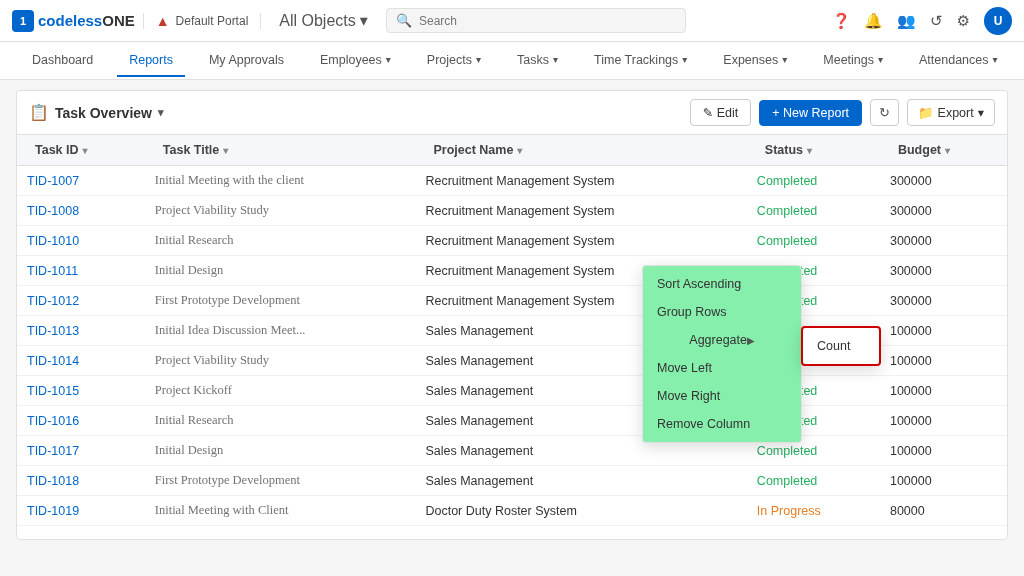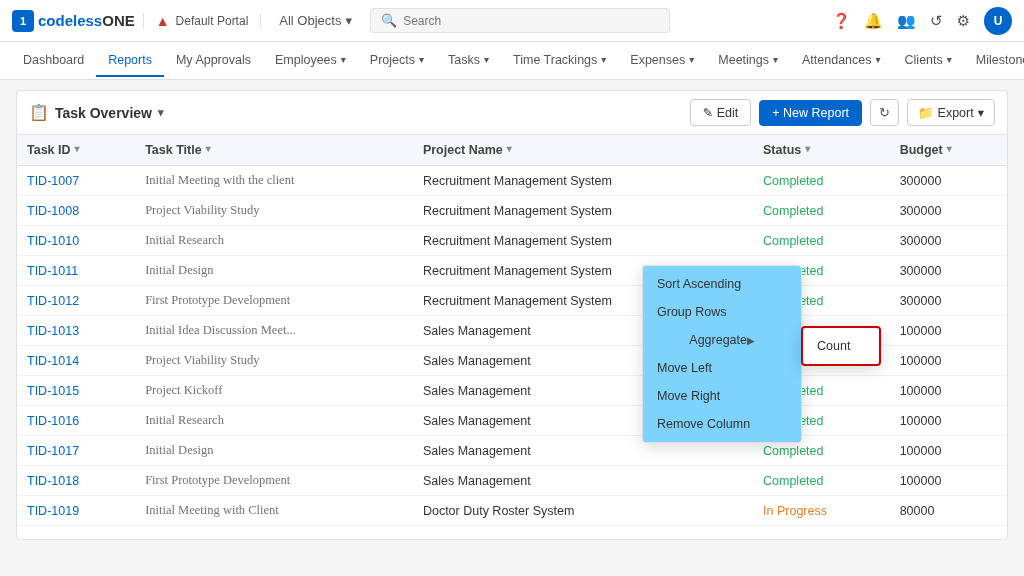--- a/index.html
+++ b/index.html
@@ -8,31 +8,31 @@
     
     .top-bar {
       display: flex; align-items: center; background: #fff; border-bottom: 1px solid #e0e0e0;
       padding: 0 12px; height: 42px; gap: 8px;
     }
     .logo { display: flex; align-items: center; gap: 4px; font-weight: 700; font-size: 15px; color: #333; white-space: nowrap; }
     .logo-icon { width: 22px; height: 22px; background: #0066cc; border-radius: 4px; display: flex; align-items: center; justify-content: center; color: #fff; font-size: 11px; font-weight: 700; }
     .logo-text-c { color: #0066cc; }
     .portal-section { display: flex; align-items: center; gap: 6px; padding: 0 12px; border-left: 1px solid #e0e0e0; border-right: 1px solid #e0e0e0; color: #555; font-size: 12px; }
     .portal-icon { color: #c0392b; font-size: 14px; }
-    .all-objects { display: flex; align-items: center; gap: 4px; padding: 0 10px; color: #555; font-size: 13px; cursor: pointer; }
+    .all-objects { display: flex; align-items: center; gap: 4px; padding: 0 10px; color: #555; font-size: 16px; cursor: pointer; }
     .search-bar { flex: 1; display: flex; align-items: center; background: #f5f5f5; border: 1px solid #e0e0e0; border-radius: 4px; padding: 4px 10px; gap: 6px; max-width: 300px; }
     .search-bar input { border: none; background: transparent; outline: none; font-size: 12px; width: 100%; }
     .top-icons { margin-left: auto; display: flex; align-items: center; gap: 14px; color: #555; }
     .top-icon { cursor: pointer; font-size: 15px; }
     .avatar { width: 28px; height: 28px; background: #0066cc; border-radius: 50%; display: flex; align-items: center; justify-content: center; color: #fff; font-size: 12px; font-weight: 600; }
 
     
     .sec-nav {
       display: flex; align-items: center; background: #fff; border-bottom: 1px solid #e0e0e0;
-      padding: 0 11px; height: 38px; gap: 0;
+      padding: 0 20px; height: 38px; gap: 12px;
     }
     .nav-item { padding: 8px 12px; font-size: 12.5px; color: #555; cursor: pointer; white-space: nowrap; display: flex; align-items: center; gap: 4px; border-bottom: 2px solid transparent; }
     .nav-item.active { color: #0066cc; border-bottom: 2px solid #0066cc; font-weight: 500; }
     .nav-item .caret { font-size: 10px; }
 
     
     .page-content { padding: 10px 16px; background: #f5f5f5; height: calc(576px - 80px); }
 
     
     .toolbar { display: flex; align-items: center; background: #fff; border: 1px solid #e0e0e0; border-bottom: none; padding: 8px 12px; gap: 8px; border-radius: 4px 4px 0 0; }
@@ -42,29 +42,29 @@
     .btn { display: inline-flex; align-items: center; gap: 5px; padding: 5px 12px; border-radius: 4px; font-size: 12.5px; cursor: pointer; border: 1px solid transparent; white-space: nowrap; }
     .btn-outline { border: 1px solid #ccc; background: #fff; color: #333; }
     .btn-primary { background: #0066cc; color: #fff; border-color: #0066cc; }
     .btn-icon { background: #fff; border: 1px solid #ccc; color: #555; padding: 5px 8px; border-radius: 4px; cursor: pointer; font-size: 13px; }
     .btn-export { background: #fff; border: 1px solid #ccc; color: #333; display: flex; align-items: center; gap: 4px; padding: 5px 10px; border-radius: 4px; cursor: pointer; font-size: 12.5px; }
 
     
     .table-container { background: #fff; border: 1px solid #e0e0e0; border-radius: 0 0 4px 4px; overflow-y: auto; height: calc(576px - 80px - 52px - 38px); position: relative; }
     table { width: 100%; border-collapse: collapse; font-size: 12.5px; }
     thead th { background: #f5f7fa; border-bottom: 1px solid #e0e0e0; padding: 8px 10px; text-align: left; font-weight: 600; color: #444; white-space: nowrap; position: sticky; top: 0; z-index: 1; }
-    thead th .col-header { display: flex; align-items: flex-start; gap: 4px; cursor: pointer; }
+    thead th .col-header { display: flex; align-items: center; gap: 4px; cursor: pointer; margin-left: 8px; }
     thead th .sort-icon { font-size: 10px; color: #888; }
     tbody tr { border-bottom: 1px solid #f0f0f0; }
     tbody td { padding: 7px 10px; color: #333; }
     .task-id-link { color: #0066cc; cursor: pointer; }
     .task-title-link { color: #737373; cursor: pointer; font-family: Liberation Serif, serif; }
     .status-completed { color: #27ae60; }
     .status-inprogress { color: #e67e22; }
-    .context-menu { position: absolute; background: #7dd3fc; border: 1px solid #e0e0e0; border-radius: 4px; box-shadow: 0 4px 16px rgba(0,0,0,0.15); z-index: 200; min-width: 160px; padding: 4px 0; top: 265px; left: 642px; }
+    .context-menu { position: absolute; background: #86efac; border: 1px solid #e0e0e0; border-radius: 4px; box-shadow: 0 4px 16px rgba(0,0,0,0.15); z-index: 200; min-width: 160px; padding: 4px 0; top: 265px; left: 642px; }
     .menu-item { padding: 7px 14px; cursor: pointer; font-size: 12.5px; color: #333; display: flex; align-items: center; justify-content: space-between; white-space: nowrap; }
     .menu-item .sub-arrow { font-size: 10px; color: #555; }
     .aggregate-row { position: relative; justify-content: center; }
     .aggregate-label { font-weight: 500; }
     .aggregate-submenu { position: absolute; left: 100%; top: 0; background: #fff; border: 2px solid #cc0000; border-radius: 4px; box-shadow: 0 4px 16px rgba(0,0,0,0.15); min-width: 80px; padding: 4px 0; z-index: 300; }
     .aggregate-submenu .menu-item { padding: 7px 14px; font-weight: 500; }
   </style>
 </head>
 <body>
 

